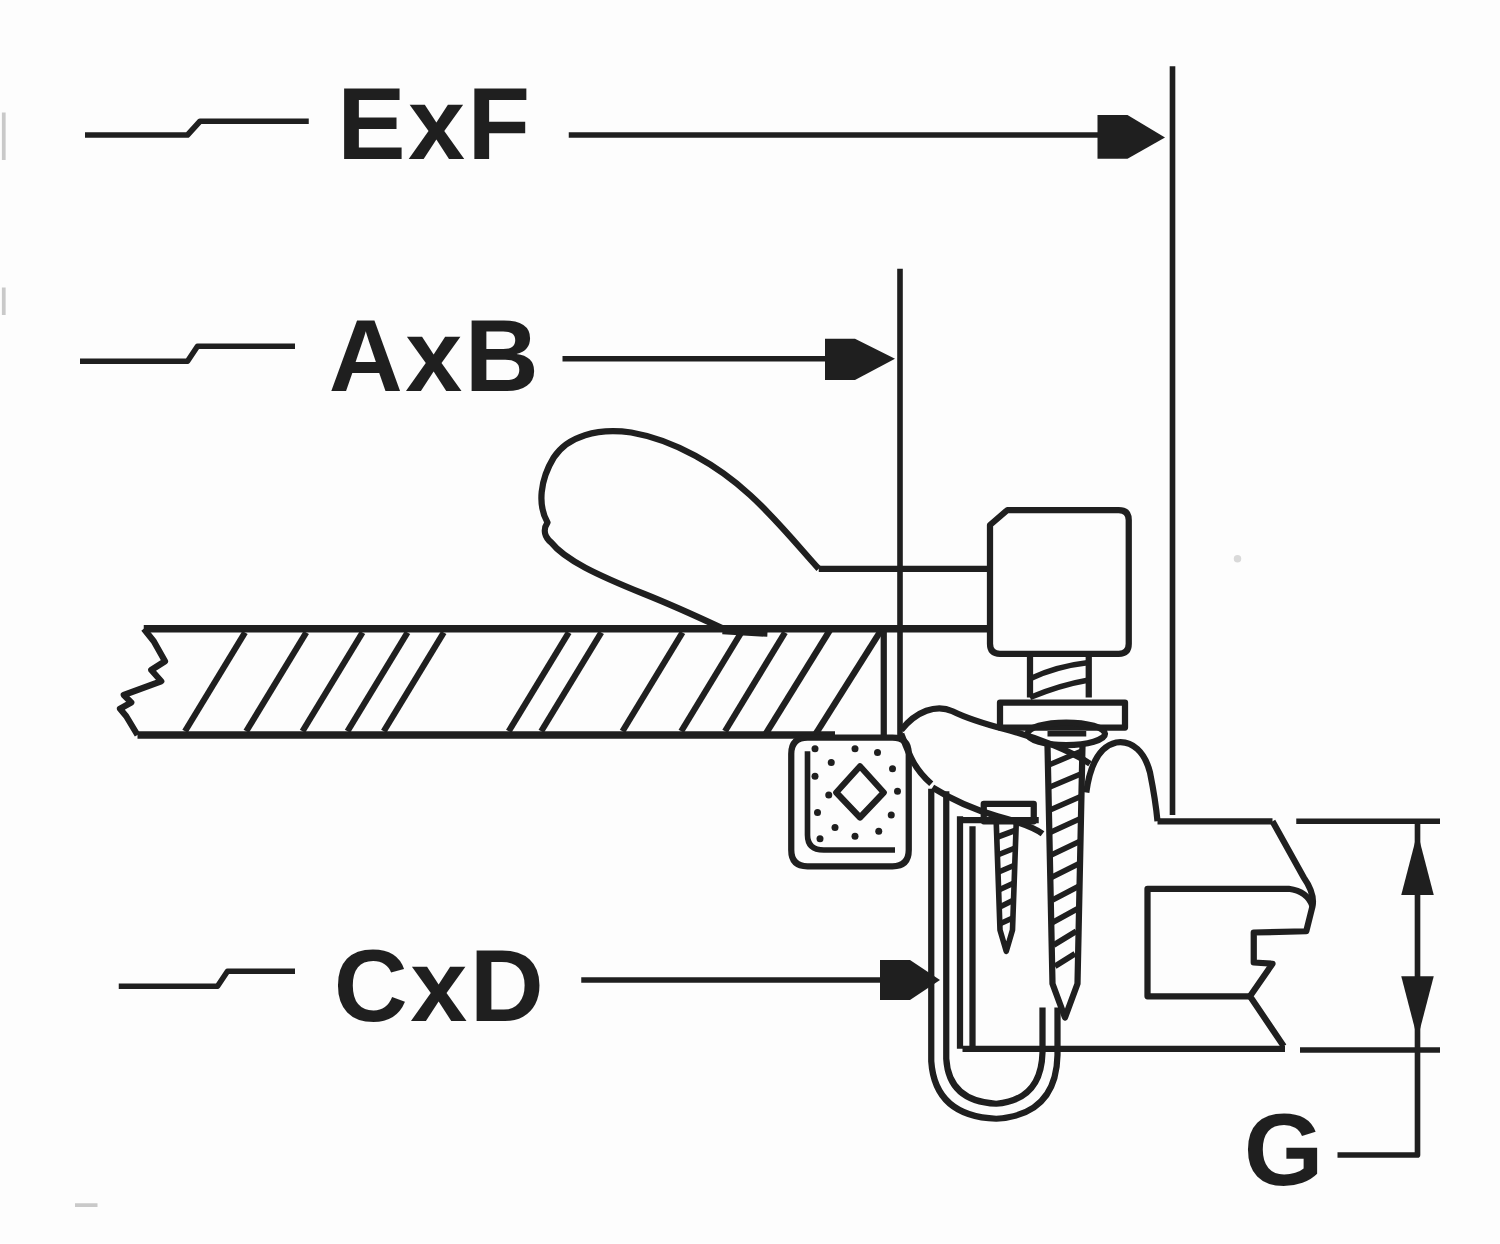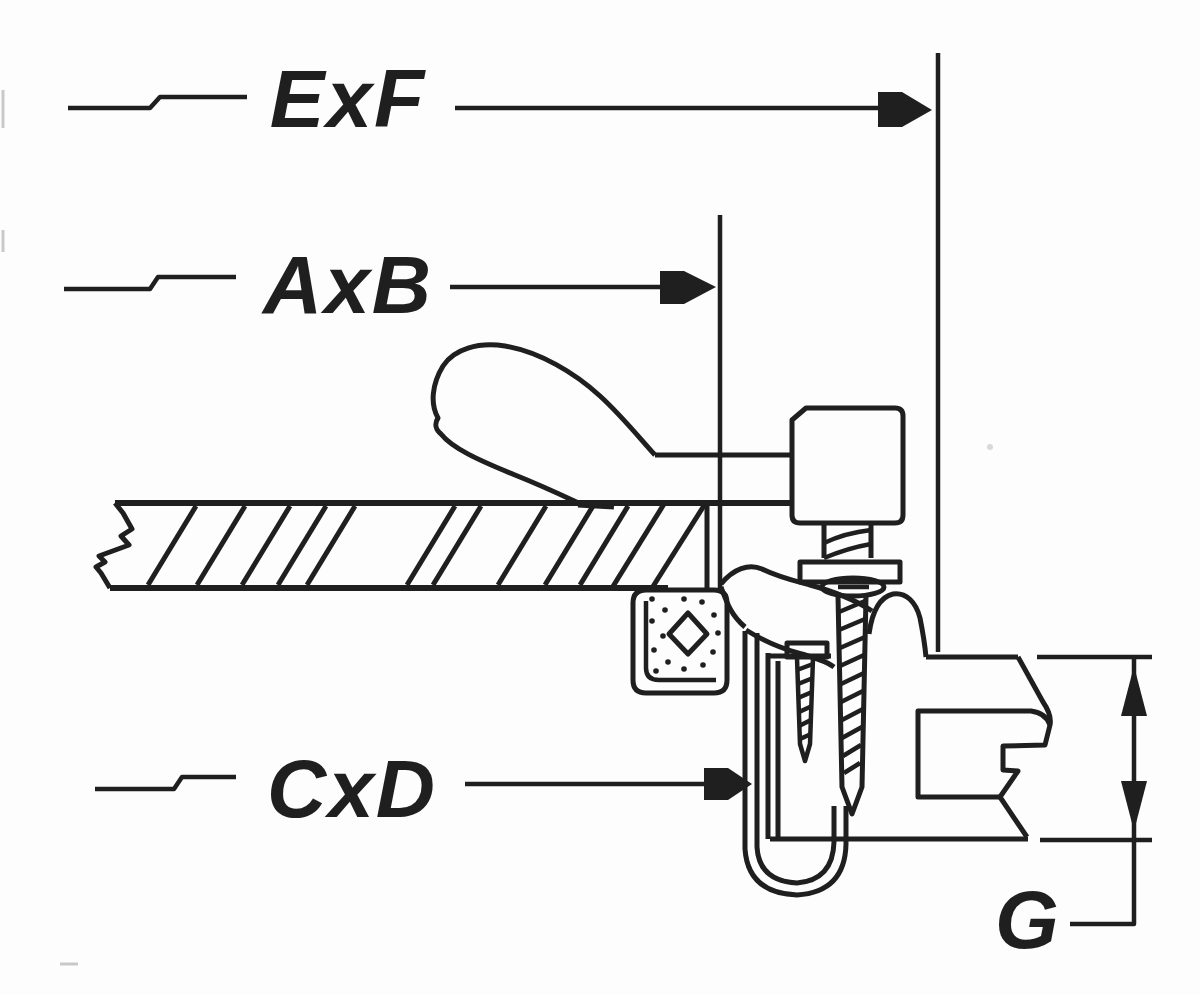--- a/index.html
+++ b/index.html
@@ -1,21 +1,20 @@
 <!DOCTYPE html>
 <html style="--bg: #fdfdfd; --line: #1f1f1f; --speck: #c9c9c9;"><head>
 <meta charset="utf-8">
 <style>
   :root { --bg:#fdfdfd; --line:#1f1f1f; --speck:#c9c9c9; }
   html,body { margin:0; padding:0; background:#fff; }
   .stage {
     position:relative; width:1200px; height:995px;
     background:var(--bg); overflow:hidden;
     font-family:"Liberation Sans", sans-serif;
-    font-style:italic;
   }
   svg { display:block; width:100%; height:100%; }
   .ln   { stroke:var(--line); fill:none; stroke-width:5; stroke-linejoin:round; }
   .thin { stroke-width:4.5; }
   .thick{ stroke-width:6; }
   .fat  { stroke-width:7; }
   .fill { fill:var(--line); stroke:none; }
   .dot  { fill:var(--line); stroke:none; }
   .speck{ stroke:var(--speck); stroke-width:3; fill:none; }
   text.dim-label {

